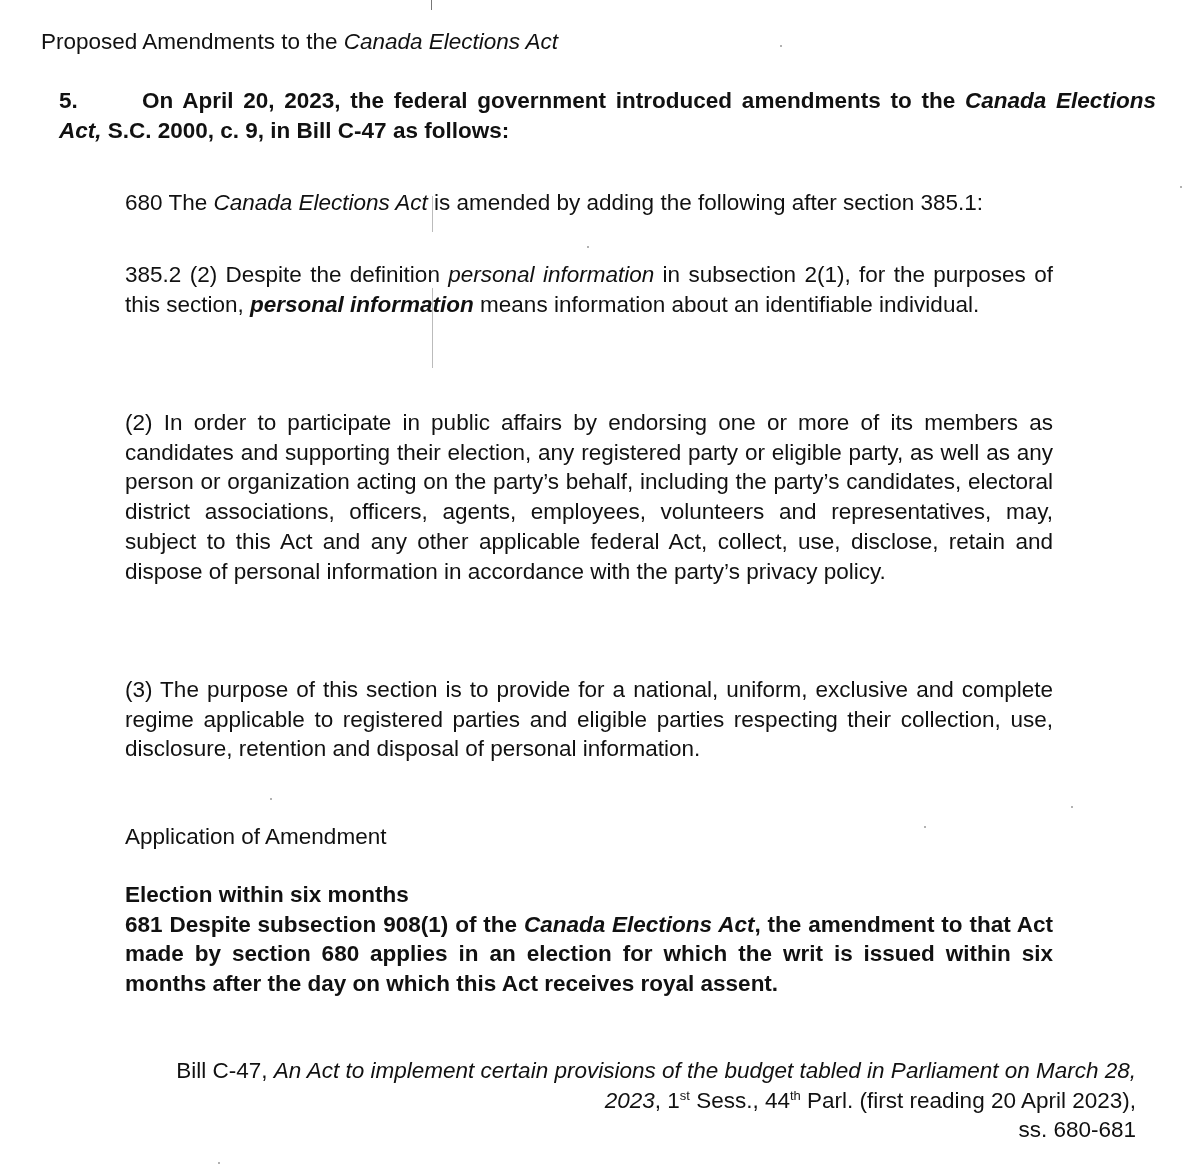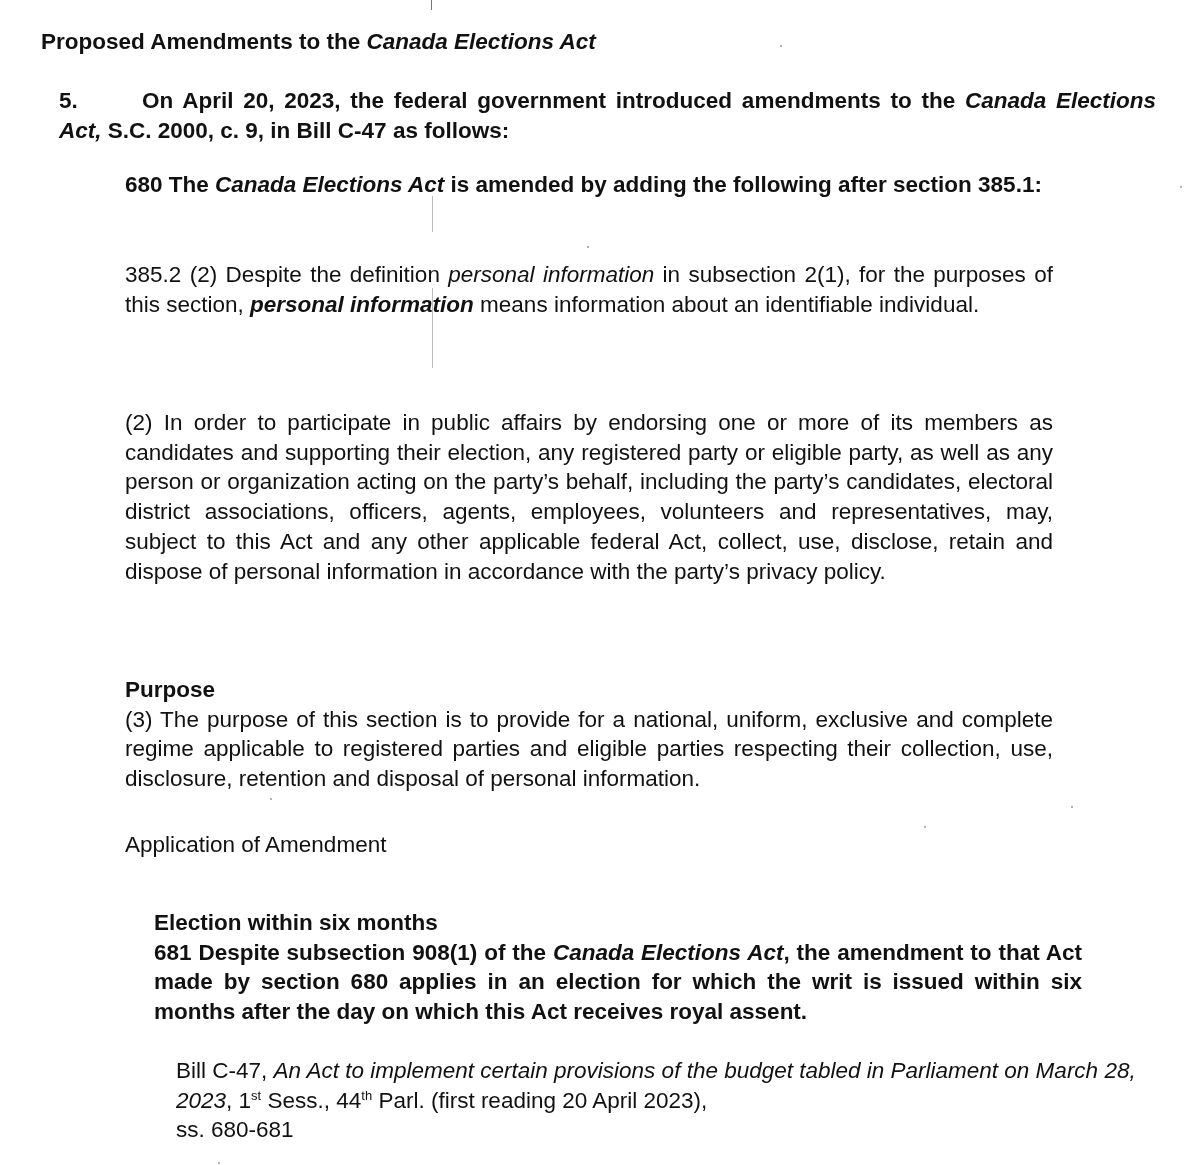--- a/index.html
+++ b/index.html
@@ -4,33 +4,33 @@
 <style>
   html, body { margin: 0; padding: 0; background: #ffffff; }
   body {
     width: 1200px; height: 1165px; position: relative; overflow: hidden;
     font-family: "Liberation Sans", sans-serif;
     color: #111111;
     font-size: 22.5px;
     line-height: 29.7px;
   }
   .abs { position: absolute; }
-  .heading { left: 41px; top: 27px; font-weight: bold; white-space: nowrap; }
+  .heading { left: 41px; top: 27px; font-weight: normal; white-space: nowrap; }
   .para5 { left: 59px; top: 86px; width: 1097px; text-align: justify; font-weight: bold; }
   .para5 .num { display: inline-block; width: 83px; }
   .block { left: 125px; width: 928px; text-align: justify; }
-  .b680 { top: 170px; font-weight: bold; }
+  .b680 { top: 188px; font-weight: normal; }
   .sub-h { font-weight: bold; display: block; }
   .def { top: 260px; }
   .coll { top: 408px; }
   .purp { top: 675px; }
-  .appl { top: 822px; margin-top: 8px; }
-  .elec { top: 908px; margin-left: 29px; }
+  .appl { top: 822px; }
+  .elec { top: 880px; }
   .elec .body { font-weight: bold; }
-  .cite { right: 64px; top: 1056px; width: 960px; }
+  .cite { right: 64px; top: 1056px; width: 960px; text-align: right; }
   sup { font-size: 13px; line-height: 0; vertical-align: 8px; }
   .mark { position: absolute; width: 1px; background: #777; }
   .dot { position: absolute; width: 2px; height: 2px; background: #999; border-radius: 1px; }
 </style>
 </head>
 <body>
 
 <div class="mark" style="left:431px; top:0px; height:10px;"></div>
 <div class="mark" style="left:432px; top:196px; height:36px; background:#bbb;"></div>
 <div class="mark" style="left:432px; top:288px; height:80px; background:#bbb;"></div>
@@ -50,21 +50,20 @@
 
 <div class="abs block def">
   <span>385.2 (2) Despite the definition </span><i>personal information</i><span> in subsection 2(1), for the purposes of this section, </span><b><i>personal information</i></b><span> means information about an identifiable individual.</span>
 </div>
 
 <div class="abs block coll">
   <span>(2) In order to participate in public affairs by endorsing one or more of its members as candidates and supporting their election, any registered party or eligible party, as well as any person or organization acting on the party’s behalf, including the party’s candidates, electoral district associations, officers, agents, employees, volunteers and representatives, may, subject to this Act and any other applicable federal Act, collect, use, disclose, retain and dispose of personal information in accordance with the party’s privacy policy.</span>
 </div>
 
 <div class="abs block purp">
-  <span class="sub-h">Purpose</span>
   <span>(3) The purpose of this section is to provide for a national, uniform, exclusive and complete regime applicable to registered parties and eligible parties respecting their collection, use, disclosure, retention and disposal of personal information.</span>
 </div>
 
 <div class="abs block appl">Application of Amendment</div>
 
 <div class="abs block elec">
   <span class="sub-h">Election within six months</span>
   <span class="body"><span>681 Despite subsection 908(1) of the </span><i>Canada Elections Act</i><span>, the amendment to that Act made by section 680 applies in an election for which the writ is issued within six months after the day on which this Act receives royal assent.</span></span>
 </div>
 

